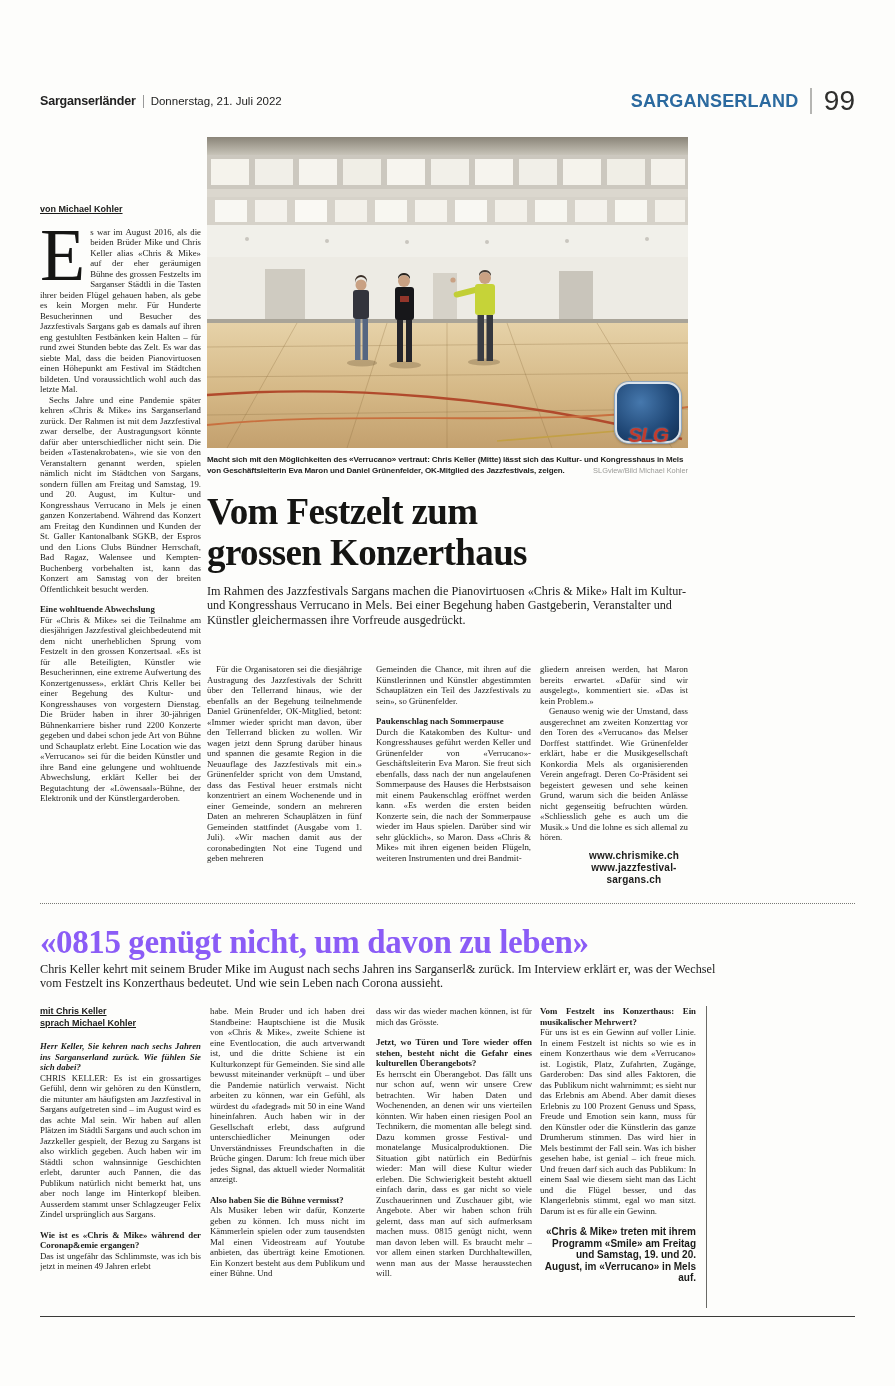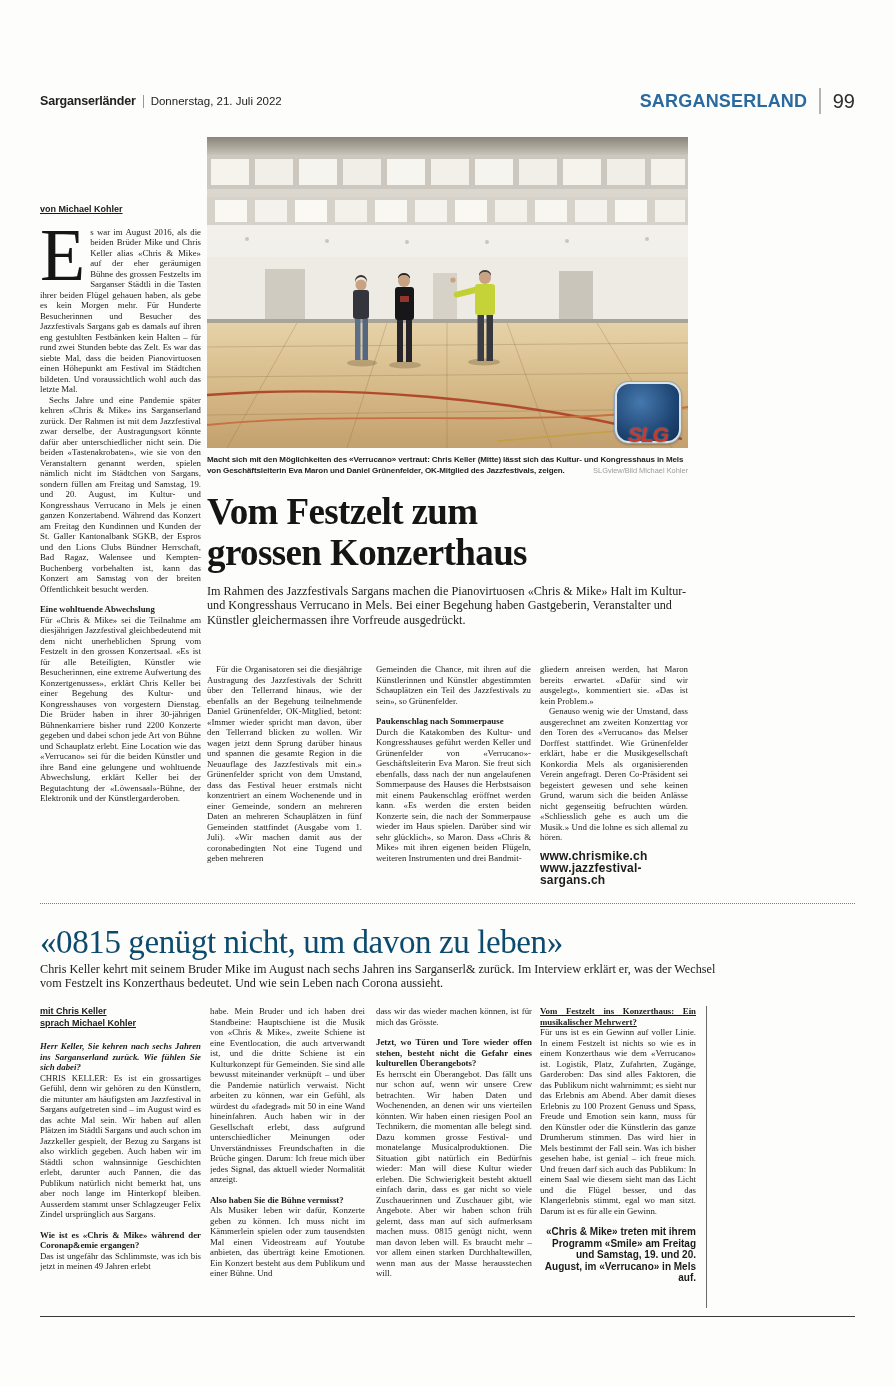--- a/index.html
+++ b/index.html
@@ -8,21 +8,21 @@
   .abs{position:absolute;}
 
   
   .header{left:40px;top:84px;width:815px;height:34px;display:flex;justify-content:space-between;align-items:center;}
   .hdr-left{font-family:"Liberation Sans",sans-serif;font-size:11.5px;color:#222;display:flex;align-items:center;}
   .hdr-paper{font-weight:bold;font-size:12.5px;letter-spacing:-0.2px;}
   .hdr-sep{display:inline-block;width:1px;height:13px;background:#999;margin:0 7px;}
   .hdr-right{display:flex;align-items:center;}
   .hdr-section{font-family:"Liberation Sans",sans-serif;font-weight:bold;font-size:18px;letter-spacing:0.2px;color:#2b6a9f;}
   .hdr-vsep{display:inline-block;width:1.5px;height:26px;background:#b5b5b2;margin:0 12px;}
-  .hdr-page{font-family:"Liberation Sans",sans-serif;font-size:20px;color:#2e2e2c;}
+  .hdr-page{font-family:"Liberation Sans",sans-serif;font-size:28px;color:#2e2e2c;}
 
   
   .photo{left:207px;top:137px;width:481px;height:311px;background:#ece9e3;}
   .slg{position:absolute;right:7px;bottom:5px;width:62px;height:57px;border-radius:14px;
        background:radial-gradient(circle at 38% 32%,#4678ad 0%,#1d4472 65%,#132f52 100%);
        border:2px solid #dce4ec;box-shadow:0 0 0 1px #8fa6bd,0 1px 3px rgba(0,0,0,.45);
        display:flex;align-items:center;justify-content:center;}
   .slg span{font-family:"Liberation Sans",sans-serif;font-style:italic;font-weight:bold;font-size:21px;
        color:#c23b2e;text-shadow:0 0 2px rgba(255,255,255,.45),0 1px 1px rgba(0,0,0,.3);letter-spacing:-1px;margin-top:44px;}
 
@@ -41,31 +41,31 @@
   .subhead{font-weight:bold;margin-top:10px !important;}
   .qhead{font-weight:bold;margin-top:10px !important;}
   .byline{font-family:"Liberation Sans",sans-serif;font-weight:bold;font-size:9px;line-height:11.5px;
           color:#1b1b19;white-space:pre-line;text-align:left;text-decoration:underline;}
   .a1c1{left:40px;top:204px;width:161px;height:699px;}
   .a1c1 .firstp{margin-top:11px;}
   .a1c2{left:207px;top:664px;width:155px;height:240px;}
   .a1c3{left:376px;top:664px;width:155px;height:240px;}
   .a1c4{left:540px;top:664px;width:148px;height:240px;}
   .dropcap{float:left;font-size:74px;line-height:55px;height:52px;padding:1px 5px 0 0;color:#161614;}
-  .weblinks{margin-top:7px;font-family:"Liberation Sans",sans-serif;font-weight:bold;font-size:12px;
-            line-height:12px;letter-spacing:0.2px;text-align:left;}
+  .weblinks{margin-top:7px;font-family:"Liberation Sans",sans-serif;font-weight:bold;font-size:10px;
+            line-height:12px;letter-spacing:0.2px;text-align:center;margin-left:40px;}
 
   
   .dotted-rule{left:40px;top:903px;width:815px;border-top:1.5px dotted #787874;}
   .bottom-rule{left:40px;top:1316px;width:815px;border-top:1.5px solid #3a3a38;}
   .v-rule{left:706px;top:1006px;height:302px;border-left:1px solid #6a6a66;}
 
   
-  .headline2{left:40px;top:924px;width:815px;font-size:33px;line-height:36px;font-weight:normal;
-             letter-spacing:-0.4px;color:#0c4a6e;white-space:nowrap;}
+  .headline2{left:40px;top:924px;width:815px;font-size:33px;line-height:36px;font-weight:bold;
+             letter-spacing:-0.4px;color:#8b5cf6;white-space:nowrap;}
   .lede2{left:40px;top:962px;width:690px;font-size:12.2px;line-height:14.4px;color:#222;}
   .ic1{left:40px;top:1006px;width:161px;height:306px;}
   .ic2{left:210px;top:1006px;width:155px;height:306px;}
   .ic3{left:376px;top:1006px;width:156px;height:306px;}
   .ic4{left:540px;top:1006px;width:156px;height:306px;}
   .ic1 .qhead.firstq{margin-top:12px !important;font-style:italic;}
   .endnote{margin-top:10px;font-family:"Liberation Sans",sans-serif;font-weight:bold;font-size:10px;
            line-height:11.5px;text-align:right;color:#1b1b19;}
 </style>
 </head>
@@ -254,21 +254,21 @@
     <p>Als Musiker leben wir dafür, Konzerte geben zu können. Ich muss nicht im Kämmerlein spielen oder zum tausendsten Mal einen Videostream auf Youtube anbieten, das überträgt keine Emotionen. Ein Konzert besteht aus dem Publikum und einer Bühne. Und</p>
   </div>
 
   <div class="abs col ic3">
     <p>dass wir das wieder machen können, ist für mich das Grösste.</p>
     <p class="qhead">Jetzt, wo Türen und Tore wieder offen stehen, besteht nicht die Gefahr eines kulturellen Überangebots?</p>
     <p>Es herrscht ein Überangebot. Das fällt uns nur schon auf, wenn wir unsere Crew betrachten. Wir haben Daten und Wochenenden, an denen wir uns vierteilen könnten. Wir haben einen riesigen Pool an Technikern, die momentan alle belegt sind. Dazu kommen grosse Festival- und monatelange Musicalproduktionen. Die Situation gibt natürlich ein Bedürfnis wieder: Man will diese Kultur wieder erleben. Die Schwierigkeit besteht aktuell einfach darin, dass es gar nicht so viele Zuschauerinnen und Zuschauer gibt, wie Angebote. Aber wir haben schon früh gelernt, dass man auf sich aufmerksam machen muss. 0815 genügt nicht, wenn man davon leben will. Es braucht mehr – vor allem einen starken Durchhaltewillen, wenn man aus der Masse herausstechen will.</p>
   </div>
 
   <div class="abs col ic4">
-    <p class="qhead" style="margin-top:0 !important;text-decoration:underline;">Vom Festzelt ins Konzerthaus: Ein musikalischer Mehrwert?</p>
+    <p class="qhead" style="margin-top:0 !important;">Vom Festzelt ins Konzerthaus: Ein musikalischer Mehrwert?</p>
     <p>Für uns ist es ein Gewinn auf voller Linie. In einem Festzelt ist nichts so wie es in einem Konzerthaus wie dem «Verrucano» ist. Logistik, Platz, Zufahrten, Zugänge, Garderoben: Das sind alles Faktoren, die das Publikum nicht wahrnimmt; es sieht nur das Erlebnis am Abend. Aber damit dieses Erlebnis zu 100 Prozent Genuss und Spass, Freude und Emotion sein kann, muss für den Künstler oder die Künstlerin das ganze Drumherum stimmen. Das wird hier in Mels bestimmt der Fall sein. Was ich bisher gesehen habe, ist genial – ich freue mich. Und freuen darf sich auch das Publikum: In einem Saal wie diesem sieht man das Licht und die Flügel besser, und das Klangerlebnis stimmt, egal wo man sitzt. Darum ist es für alle ein Gewinn.</p>
     <div class="endnote">«Chris &amp; Mike» treten mit ihrem Programm «Smile» am Freitag und Samstag, 19. und 20. August, im «Verrucano» in Mels auf.</div>
   </div>
 
   <div class="abs v-rule"></div>
   <div class="abs bottom-rule"></div>
 
 </div>
 
 </body></html>

